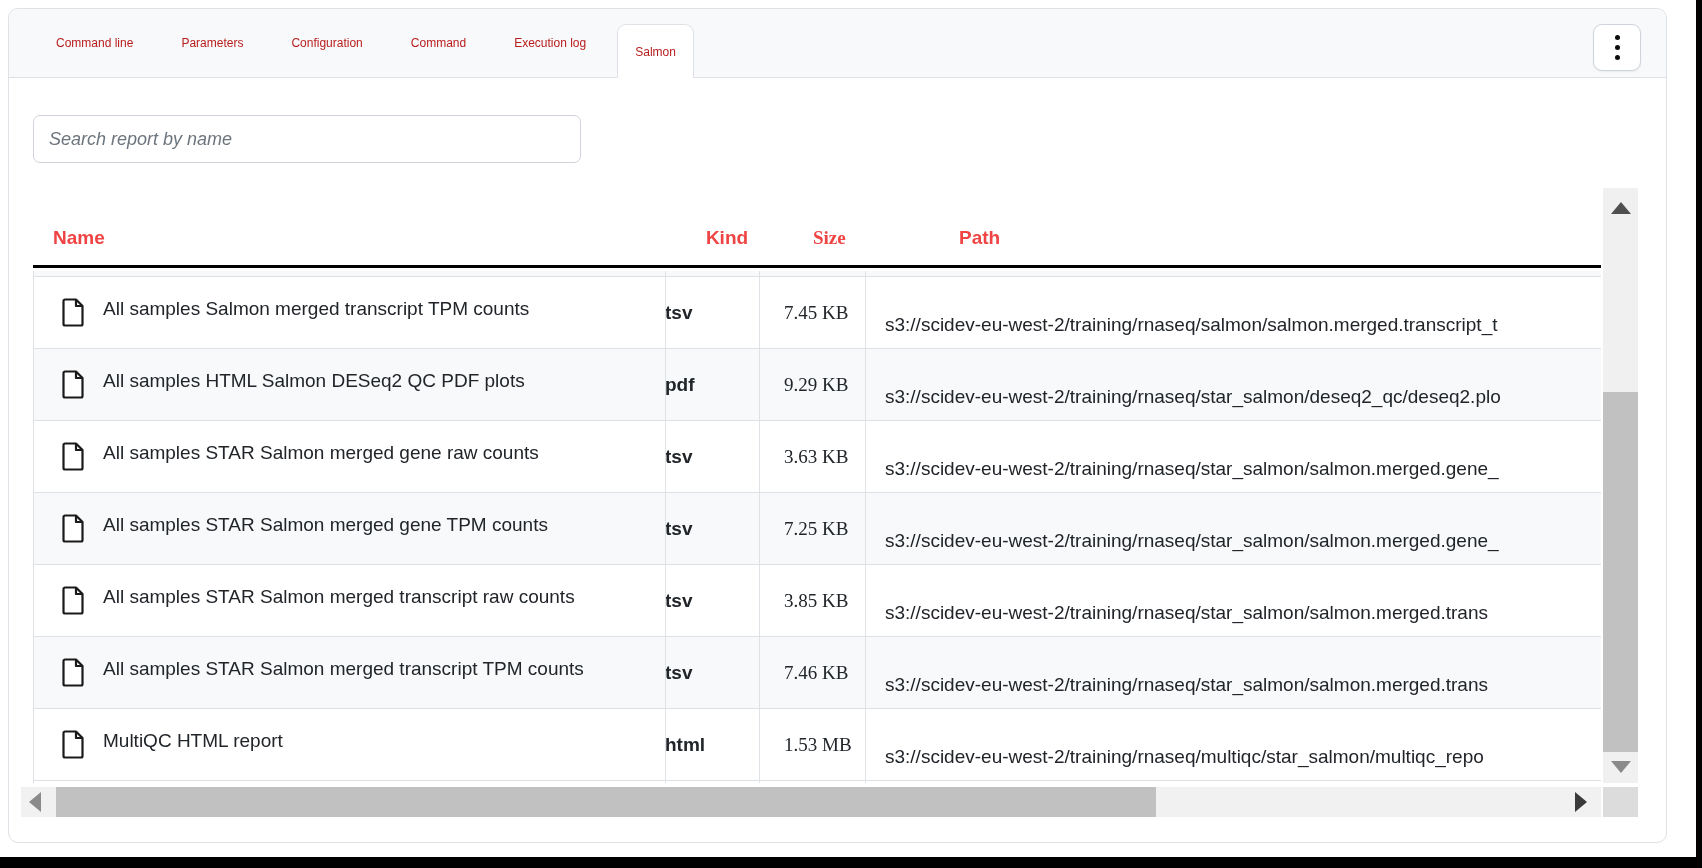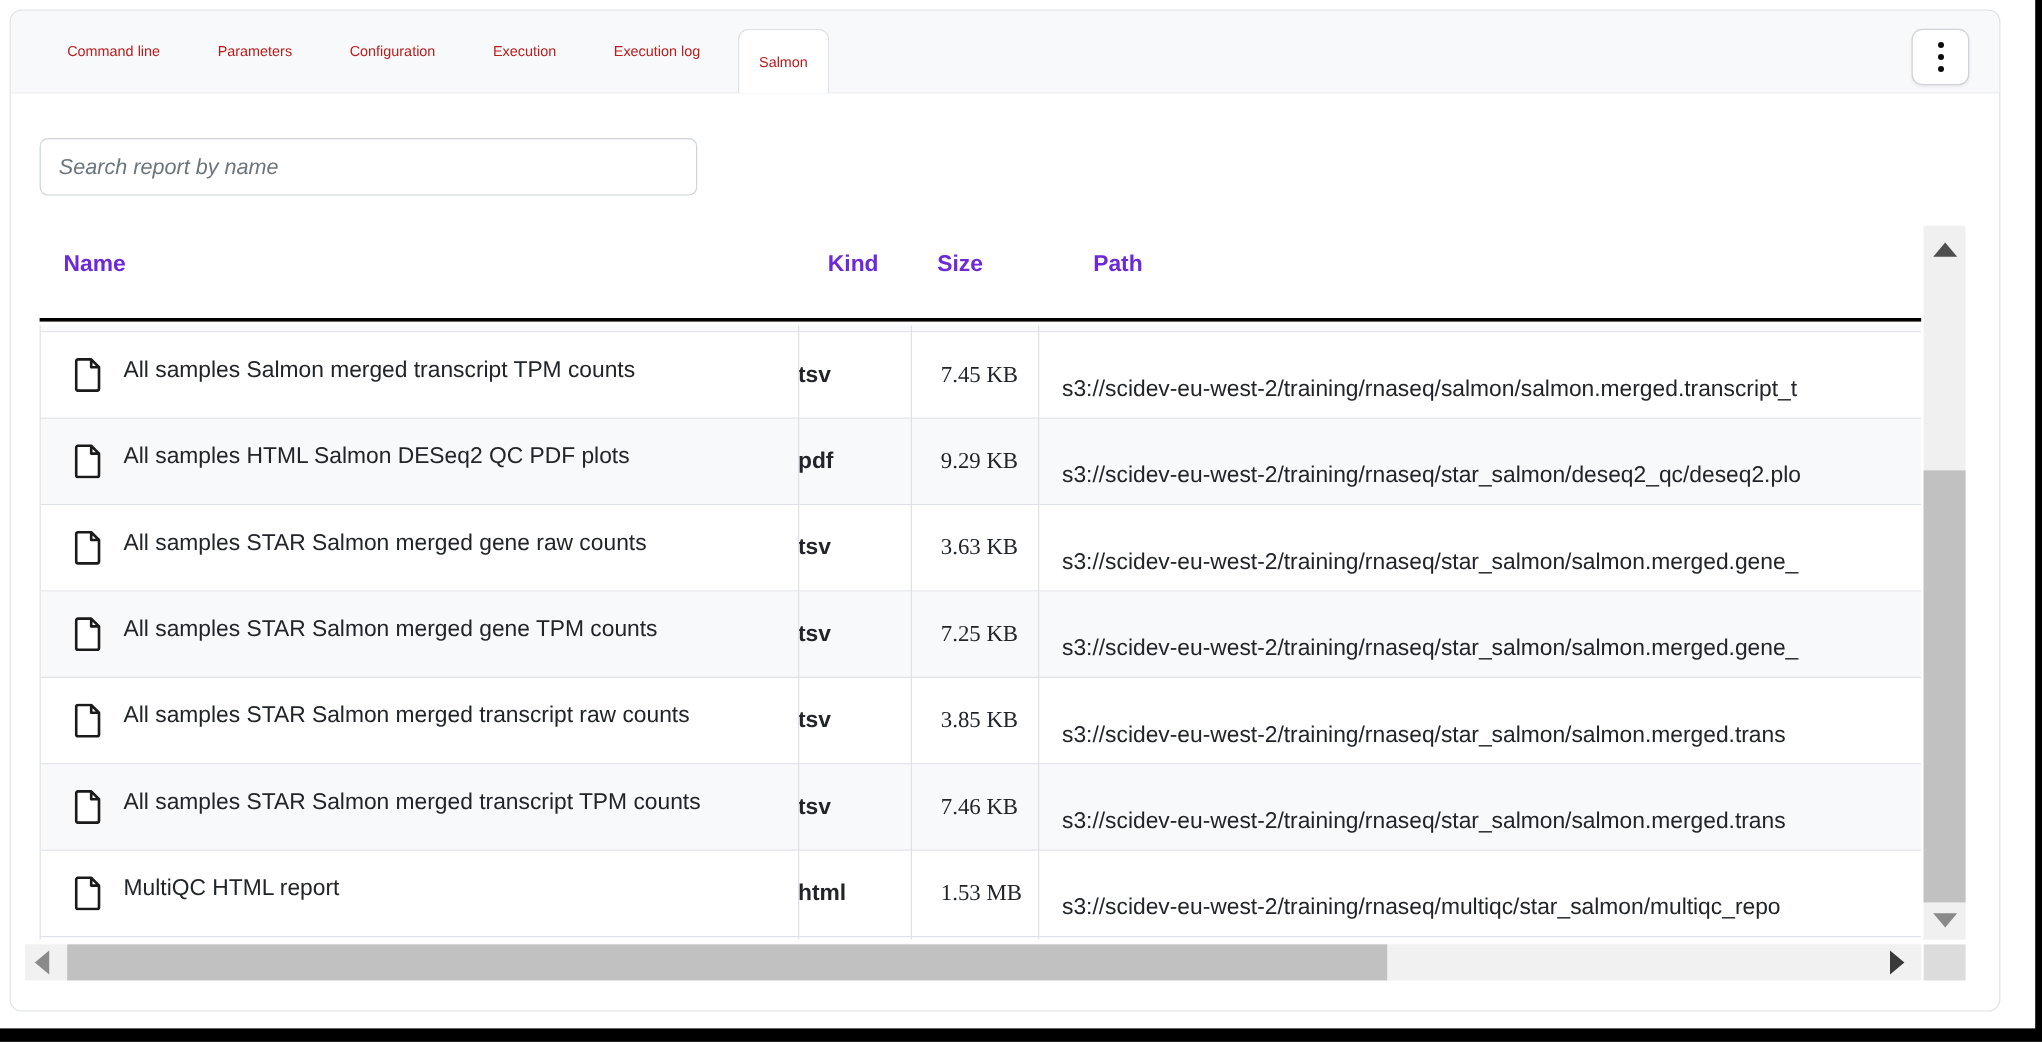--- a/index.html
+++ b/index.html
@@ -29,25 +29,25 @@
   
   .card-body { position:relative; height:765px; }
 
   .search { position:absolute; left:24px; top:37px; width:548px; height:48px;
             border:1px solid #ced4da; border-radius:7px; padding:0 15px;
             font-size:18px; color:#0f172a; background:#fff;
             font-family:"Liberation Sans","DejaVu Sans",sans-serif; }
   .search::placeholder { color:#6c757d; font-style:italic; opacity:1; }
 
   .thead { position:absolute; left:24px; top:132px; width:1568px; height:58px;
-           display:flex; border-bottom:3px solid #000;
-           font-weight:bold; font-size:19px; color:#6d28d9; }
+           display:flex; align-items:center; border-bottom:3px solid #000;
+           font-weight:bold; font-size:19px; color:#ef4444;gap:16px; }
   .th-name { width:631px; padding-left:20px; }
   .th-kind { width:94px; text-align:center; }
-  .th-size { width:106px; padding-left:23px; }
+  .th-size { width:106px; padding-left:23px;font-family:Liberation Serif, serif; }
   .th-path { flex:1; padding-left:47px; }
 
   .viewport { position:absolute; left:24px; top:193px; width:1568px; height:512px;
               overflow:hidden; border-left:1px solid #dee2e6; }
   .sliver { height:6px; background:#f8f9fa; border-bottom:1px solid #dee2e6; }
   .row { height:72px; display:flex; align-items:center;
          border-bottom:1px solid #dee2e6; font-size:19px; color:#212529; background:#fff; }
   .viewport > .row:nth-child(odd) { background:#f8f9fa; }
   .cell-name { width:631px; display:flex; gap:18px;
                padding-left:28px; overflow:hidden; white-space:nowrap; }
@@ -80,21 +80,21 @@
 <body>
 
 <div class="page">
   <div class="card">
 
     <div class="card-header">
       <div class="tabs">
         <div class="tab">Command line</div>
         <div class="tab">Parameters</div>
         <div class="tab">Configuration</div>
-        <div class="tab">Execution</div>
+        <div class="tab">Command</div>
         <div class="tab">Execution log</div>
         <div class="tab active">Salmon</div>
       </div>
       <div class="kebab">
         <span class="dot"></span>
         <span class="dot"></span>
         <span class="dot"></span>
       </div>
     </div>
 

